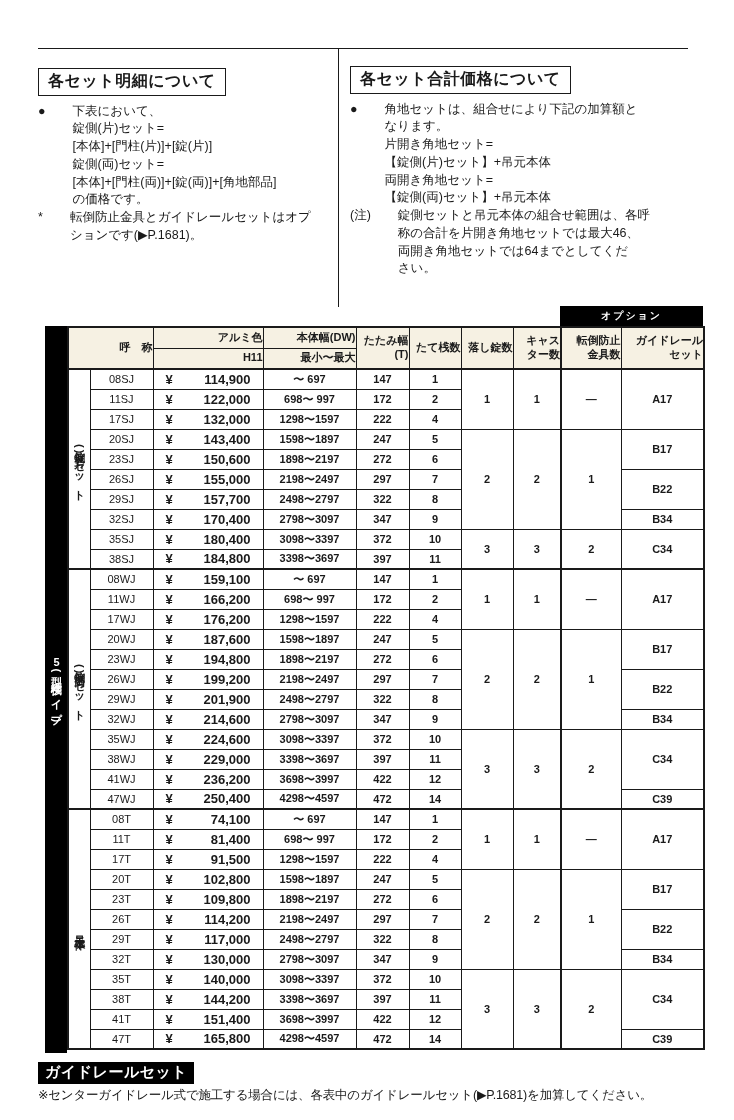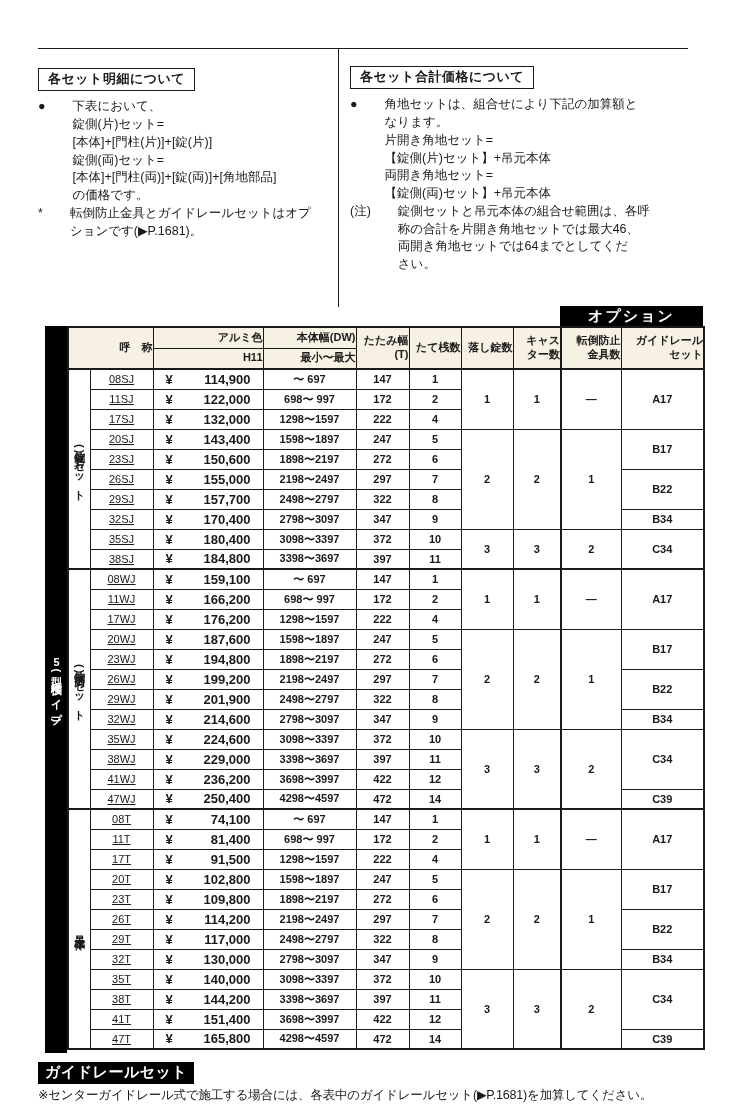--- a/index.html
+++ b/index.html
@@ -19,32 +19,32 @@
   .abs{position:absolute;}
   .rule-h{left:38px;top:48px;width:650px;height:1px;background:var(--ink);}
   .divider-v{left:338px;top:48px;width:1px;height:259px;background:var(--ink);}
 
   
   .notes{font-size:12.5px;line-height:1.42;}
   .notes-left{left:38px;top:68px;width:292px;}
   .notes-right{left:350px;top:66px;width:348px;}
   .note-title{
     display:inline-block;border:1px solid var(--ink);
-    font-weight:bold;font-size:13px;padding:1px 9px 2px;margin-bottom:7px;
+    font-weight:bold;font-size:16px;padding:1px 9px 2px;margin-bottom:7px;
     letter-spacing:.5px;
   }
   .note-item{display:flex;align-items:flex-start;}
   .note-marker{flex:0 0 auto;white-space:pre;}
   .note-lines{flex:1 1 auto;margin-left:27px;}
 
   
   .table-region{left:45px;top:306px;width:658px;height:747px;}
   .option-bar{
     position:absolute;left:515px;top:0;width:143px;height:20px;
-    background:var(--bar-bg);color:#fff;font-weight:bold;font-size:15px;
+    background:var(--bar-bg);color:#fff;font-weight:bold;font-size:10px;
     display:flex;align-items:center;justify-content:center;letter-spacing:2px;
   }
   .series-col{
     position:absolute;left:0;top:20px;width:22px;height:727px;
     background:var(--bar-bg);color:#fff;
     display:flex;align-items:center;justify-content:center;
   }
   .v-label{writing-mode:vertical-rl;text-orientation:mixed;}
   .series-col .v-label{font-size:11px;font-weight:bold;letter-spacing:1.5px;}
   .tcu{text-combine-upright:all;}
@@ -61,21 +61,21 @@
   }
   table.grid thead th{
     background:var(--header-bg);font-weight:bold;
     white-space:pre-line;line-height:1.25;height:21px;text-align:right;
   }
   table.grid thead{border-bottom:2px solid var(--ink);}
   table.grid tbody tr{height:20px;}
   tr.sec-start>td{border-top:2px solid var(--ink);}
   td.c-label{width:22px;}
   td.c-label .v-label{font-size:11px;font-weight:bold;letter-spacing:1px;margin:0 auto;}
-  td.c-code{font-size:11px;text-decoration:underline;}
+  td.c-code{font-size:11px;}
   td.c-price{font-weight:bold;}
   .price-wrap{display:flex;justify-content:space-between;align-items:center;padding:0 12px;font-size:13px;}
   td.c-dw,td.c-tatami,td.c-tate,td.c-otoshi,td.c-caster,td.c-tento,td.c-guide{font-weight:bold;font-size:11px;}
   .thickL{border-left:2px solid var(--ink) !important;margin-top:32px;}
   .thickR{border-right:2px solid var(--ink) !important;}
 
   
   .footer{left:38px;top:1062px;width:692px;font-size:12.5px;}
   .footer-badge{
     display:inline-block;background:var(--bar-bg);color:#fff;

